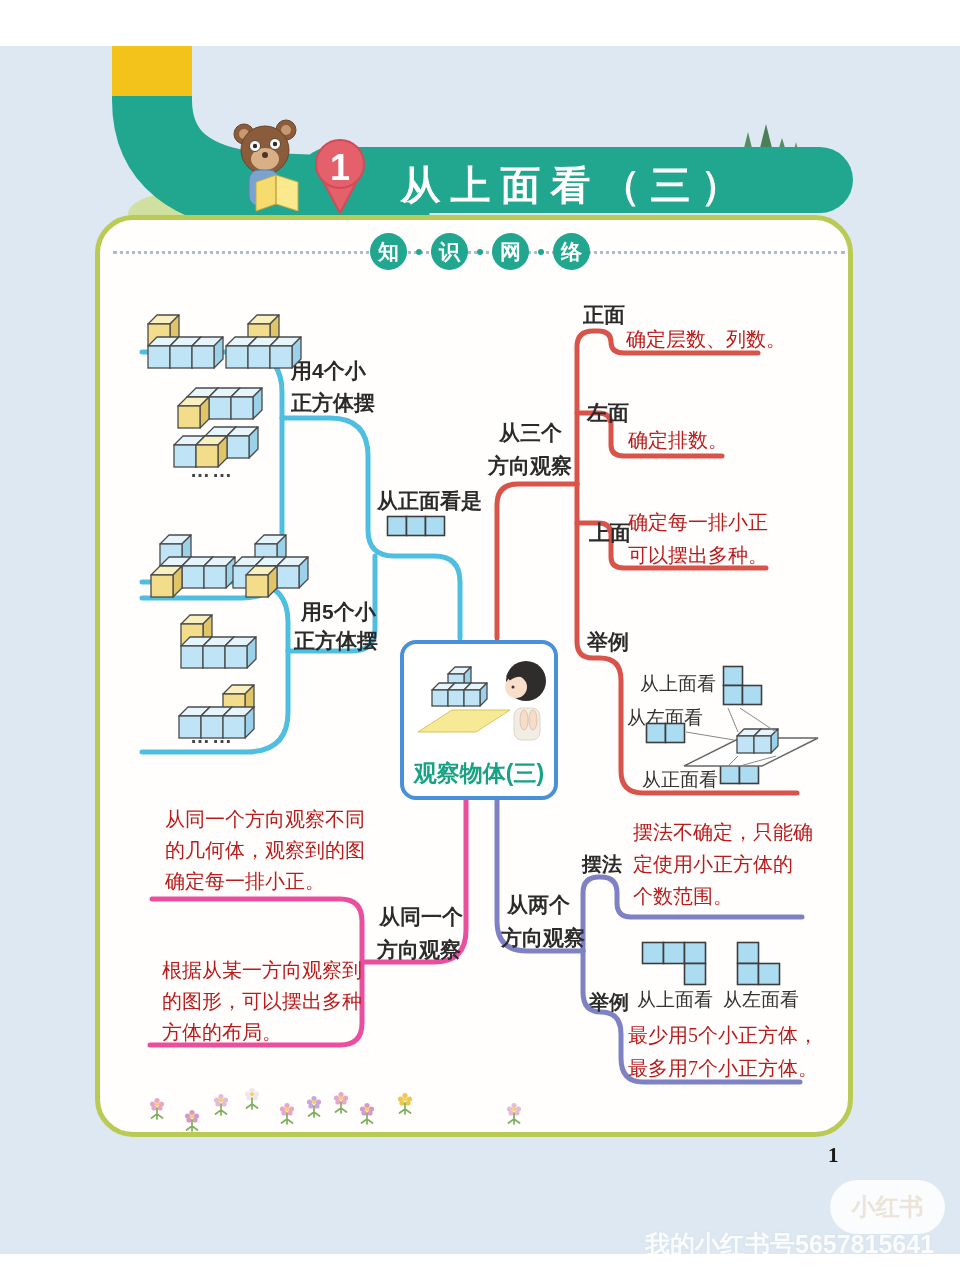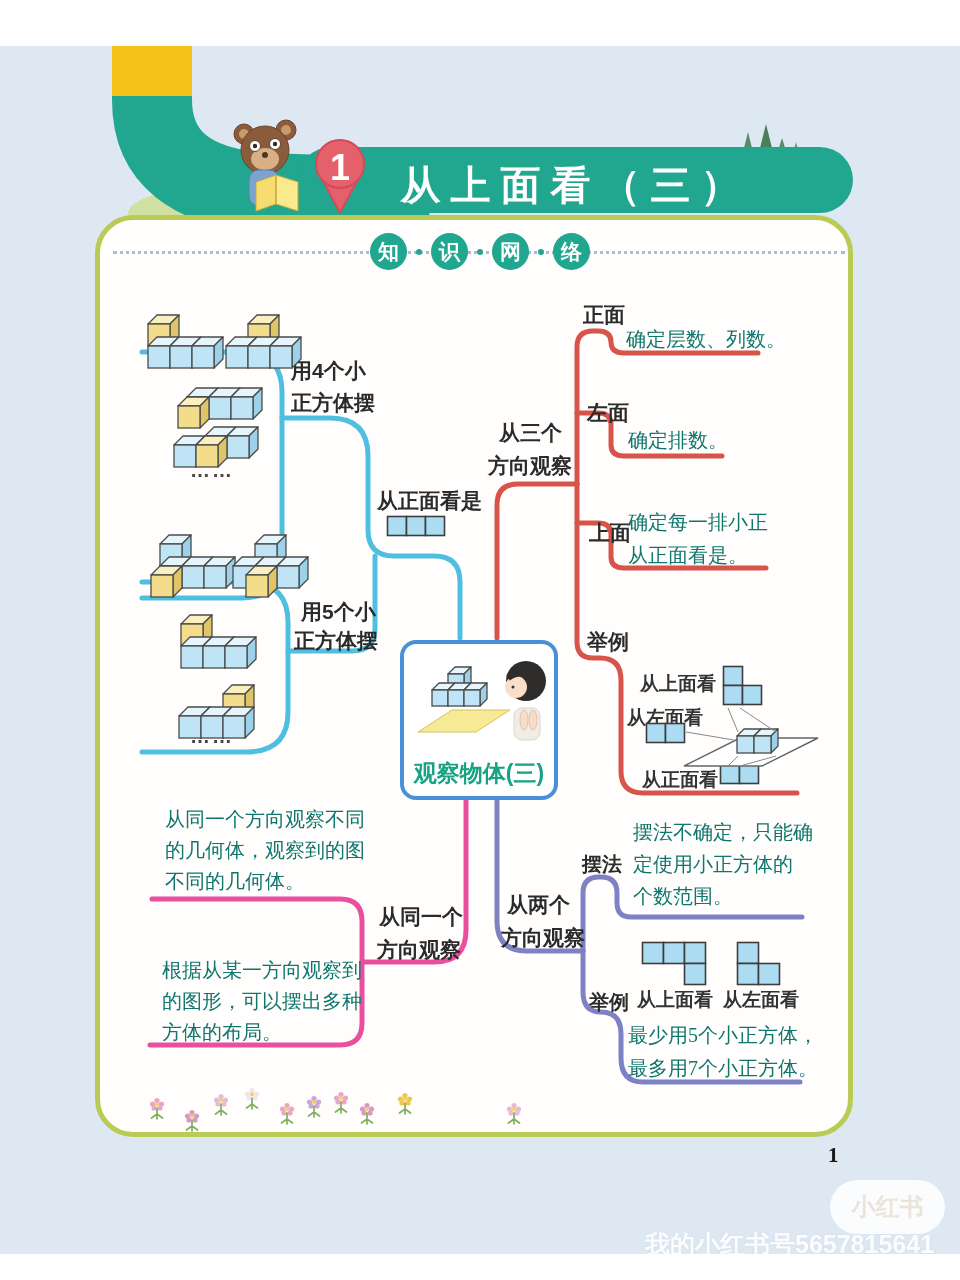--- a/index.html
+++ b/index.html
@@ -23,23 +23,23 @@
           color:#fff;font-size:36px;font-weight:bold;}
   .dotline{position:absolute;left:113px;top:251px;width:732px;height:0;
           border-top:3px dotted #a9bcd0;}
   .badges{position:absolute;left:0;top:233px;width:960px;display:flex;
           justify-content:center;align-items:center;gap:9px;}
   .badge{width:37px;height:37px;border-radius:50%;background:var(--banner);
          color:#fff;font-size:21px;font-weight:bold;text-align:center;line-height:37px;}
   .bdot{width:6px;height:6px;border-radius:50%;background:var(--banner);}
   .lbl{position:absolute;font-weight:bold;font-size:21px;color:var(--ink);
        font-family:"Liberation Sans",sans-serif;white-space:nowrap;}
-  .desc{position:absolute;font-size:20px;color:#0f766e;
+  .desc{position:absolute;font-size:20px;color:#b91c1c;
        font-family:"Liberation Serif",serif;white-space:nowrap;}
-  .view-lbl{position:absolute;font-size:19px;color:#333;font-weight:700;
+  .view-lbl{position:absolute;font-size:19px;color:#333;font-weight:400;
        font-family:"Liberation Serif",serif;white-space:nowrap;}
   .ellip{position:absolute;font-size:20px;font-weight:bold;color:#444;letter-spacing:2px;}
   .fig{position:absolute;line-height:0;}
   svg{display:block;overflow:visible;}
   .connector{position:absolute;left:0;top:0;pointer-events:none;}
   .connector path{fill:none;stroke-linecap:round;stroke-linejoin:round;stroke-width:5px;}
   .p-cyan{stroke:var(--cyan);}
   .p-red{stroke:var(--red);}
   .p-pink{stroke:var(--pink);}
   .p-purple{stroke:var(--purple);}
@@ -328,21 +328,21 @@
 <div class="node-title">观察物体(三)</div>
 
 <div class="lbl" style="left:499px;top:419px;">从三个</div>
 <div class="lbl" style="left:488px;top:452px;">方向观察</div>
 <div class="lbl" style="left:583px;top:301px;">正面</div>
 <div class="desc" style="left:626px;top:326px;">确定层数、列数。</div>
 <div class="lbl" style="left:587px;top:399px;">左面</div>
 <div class="desc" style="left:628px;top:427px;text-align:center;">确定排数。</div>
 <div class="lbl" style="left:589px;top:519px;">上面</div>
 <div class="desc" style="left:628px;top:509px;">确定每一排小正</div>
-<div class="desc" style="left:628px;top:542px;">从正面看是。</div>
+<div class="desc" style="left:628px;top:542px;">可以摆出多种。</div>
 <div class="lbl" style="left:587px;top:628px;">举例</div>
 <div class="view-lbl" style="left:640px;top:671px;">从上面看</div>
 <div class="view-lbl" style="left:627px;top:705px;">从左面看</div>
 <div class="view-lbl" style="left:642px;top:767px;">从正面看</div>
 
 <div class="fig" style="left:722px;top:665px;">
     <svg width="41" height="41">
       <rect x="1.5" y="1.5" width="19" height="19" fill="#abdcf1" stroke="#3d3d3d" stroke-width="1.6"></rect>
       <rect x="1.5" y="20.5" width="19" height="19" fill="#abdcf1" stroke="#3d3d3d" stroke-width="1.6"></rect>
       <rect x="20.5" y="20.5" width="19" height="19" fill="#abdcf1" stroke="#3d3d3d" stroke-width="1.6"></rect>
@@ -376,21 +376,21 @@
 <svg class="abs" style="left:682px;top:660px" width="160" height="140">
   <path d="M 56 72 L 46 48 M 94 72 L 58 48" stroke="#888" stroke-width="1" fill="none"></path>
   <path d="M 52 80 L 4 72" stroke="#888" stroke-width="1" fill="none"></path>
   <path d="M 56 96 L 46 106 M 94 96 L 58 106" stroke="#888" stroke-width="1" fill="none"></path>
 </svg>
 
 <div class="lbl" style="left:379px;top:903px;">从同一个</div>
 <div class="lbl" style="left:377px;top:936px;">方向观察</div>
 <div class="desc" style="left:165px;top:806px;">从同一个方向观察不同</div>
 <div class="desc" style="left:165px;top:837px;">的几何体，观察到的图</div>
-<div class="desc" style="left:165px;top:868px;">不同的几何体。</div>
+<div class="desc" style="left:165px;top:868px;">确定每一排小正。</div>
 <div class="desc" style="left:162px;top:957px;">根据从某一方向观察到</div>
 <div class="desc" style="left:162px;top:988px;">的图形，可以摆出多种</div>
 <div class="desc" style="left:162px;top:1019px;">方体的布局。</div>
 
 <div class="lbl" style="left:507px;top:891px;">从两个</div>
 <div class="lbl" style="left:501px;top:924px;">方向观察</div>
 <div class="lbl" style="left:582px;top:851px;font-size:20px;">摆法</div>
 <div class="desc" style="left:633px;top:819px;">摆法不确定，只能确</div>
 <div class="desc" style="left:633px;top:851px;">定使用小正方体的</div>
 <div class="desc" style="left:633px;top:883px;">个数范围。</div>

